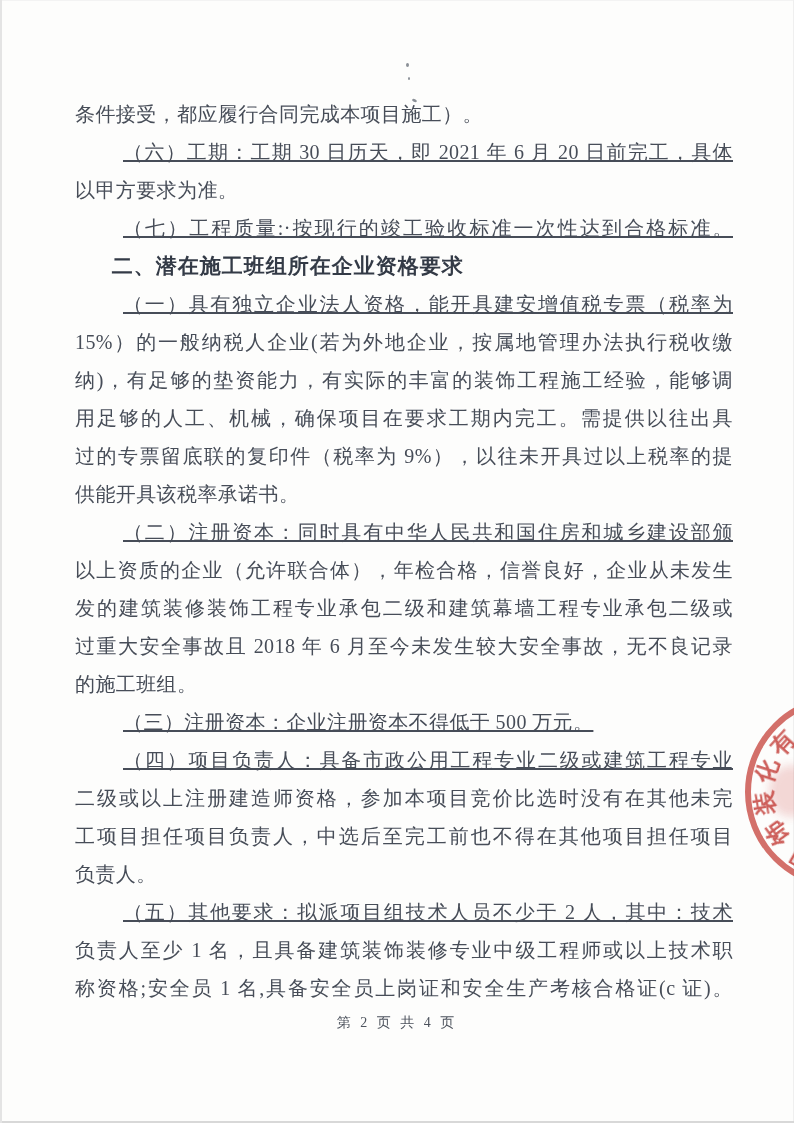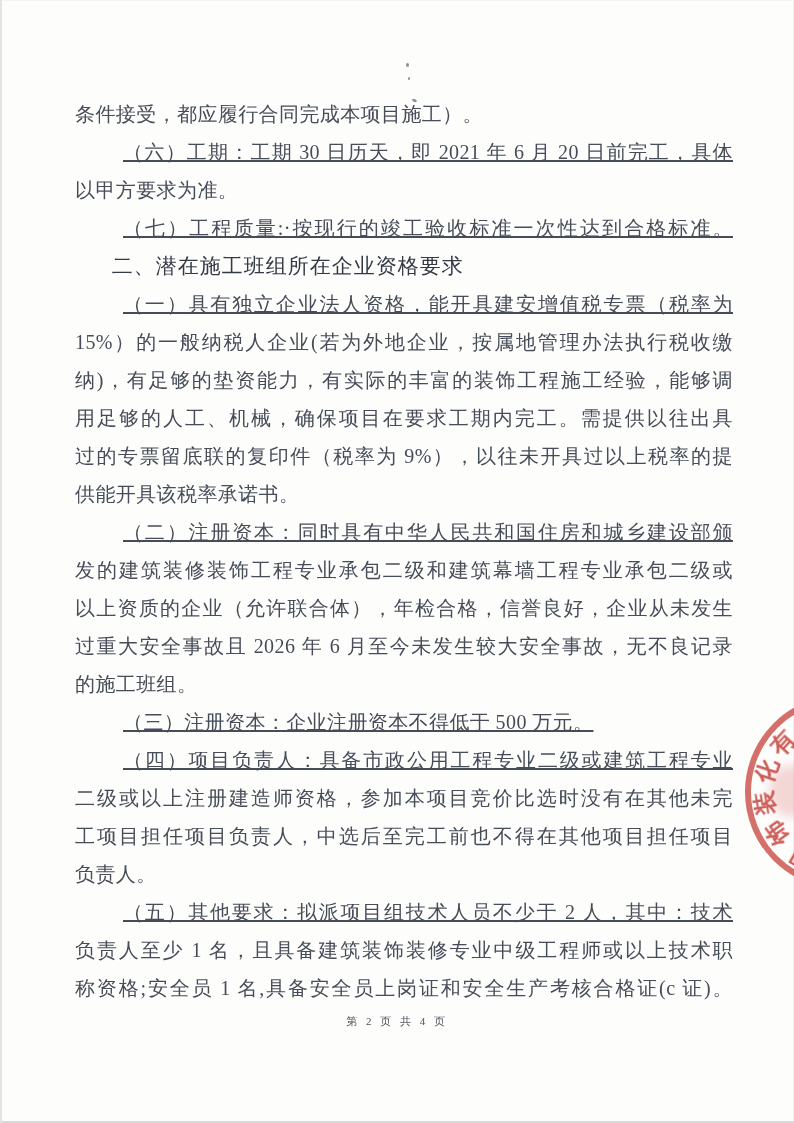--- a/index.html
+++ b/index.html
@@ -30,33 +30,33 @@
     text-align: left;
   }
   .line.fill {
     white-space: normal;
     text-align: justify;
     text-align-last: justify;
   }
   .line.indent { text-indent: 2.4em; text-decoration: underline; }
   .line.heading {
     font-family: "DejaVu Sans", "Liberation Sans", sans-serif;
-    font-weight: 400;
+    font-weight: 700;
     font-size: 21px;
     color: #333a46;
     text-indent: 1.75em;
     letter-spacing: 1px;
   }
   .footer {
     position: absolute;
     left: 0;
     top: 1014px;
     width: 100%;
     text-align: center;
-    font-size: 11px;
+    font-size: 14px;
     color: #4c525c;
     letter-spacing: 3px;
   }
   
   .seal-wrap {
     position: absolute;
     left: 743px;
     top: 693px;
     width: 200px;
     height: 200px;
@@ -116,23 +116,23 @@
       <div class="line">以甲方要求为准。</div>
       <div class="line indent fill">（七）工程质量:·按现行的竣工验收标准一次性达到合格标准。</div>
       <div class="line heading">二、潜在施工班组所在企业资格要求</div>
       <div class="line indent fill">（一）具有独立企业法人资格，能开具建安增值税专票（税率为</div>
       <div class="line fill">15%）的一般纳税人企业(若为外地企业，按属地管理办法执行税收缴</div>
       <div class="line fill">纳)，有足够的垫资能力，有实际的丰富的装饰工程施工经验，能够调</div>
       <div class="line fill">用足够的人工、机械，确保项目在要求工期内完工。需提供以往出具</div>
       <div class="line fill">过的专票留底联的复印件（税率为 9%），以往未开具过以上税率的提</div>
       <div class="line">供能开具该税率承诺书。</div>
       <div class="line indent fill">（二）注册资本：同时具有中华人民共和国住房和城乡建设部颁</div>
+      <div class="line fill">以上资质的企业（允许联合体），年检合格，信誉良好，企业从未发生</div>
       <div class="line fill">发的建筑装修装饰工程专业承包二级和建筑幕墙工程专业承包二级或</div>
-      <div class="line fill">以上资质的企业（允许联合体），年检合格，信誉良好，企业从未发生</div>
-      <div class="line fill">过重大安全事故且 2026 年 6 月至今未发生较大安全事故，无不良记录</div>
+      <div class="line fill">过重大安全事故且 2018 年 6 月至今未发生较大安全事故，无不良记录</div>
       <div class="line">的施工班组。</div>
       <div class="line indent">（三）注册资本：企业注册资本不得低于 500 万元。</div>
       <div class="line indent fill">（四）项目负责人：具备市政公用工程专业二级或建筑工程专业</div>
       <div class="line fill">二级或以上注册建造师资格，参加本项目竞价比选时没有在其他未完</div>
       <div class="line fill">工项目担任项目负责人，中选后至完工前也不得在其他项目担任项目</div>
       <div class="line">负责人。</div>
       <div class="line indent fill">（五）其他要求：拟派项目组技术人员不少于 2 人，其中：技术</div>
       <div class="line fill">负责人至少 1 名，且具备建筑装饰装修专业中级工程师或以上技术职</div>
       <div class="line fill">称资格;安全员 1 名,具备安全员上岗证和安全生产考核合格证(c 证)。</div>
     </div>

